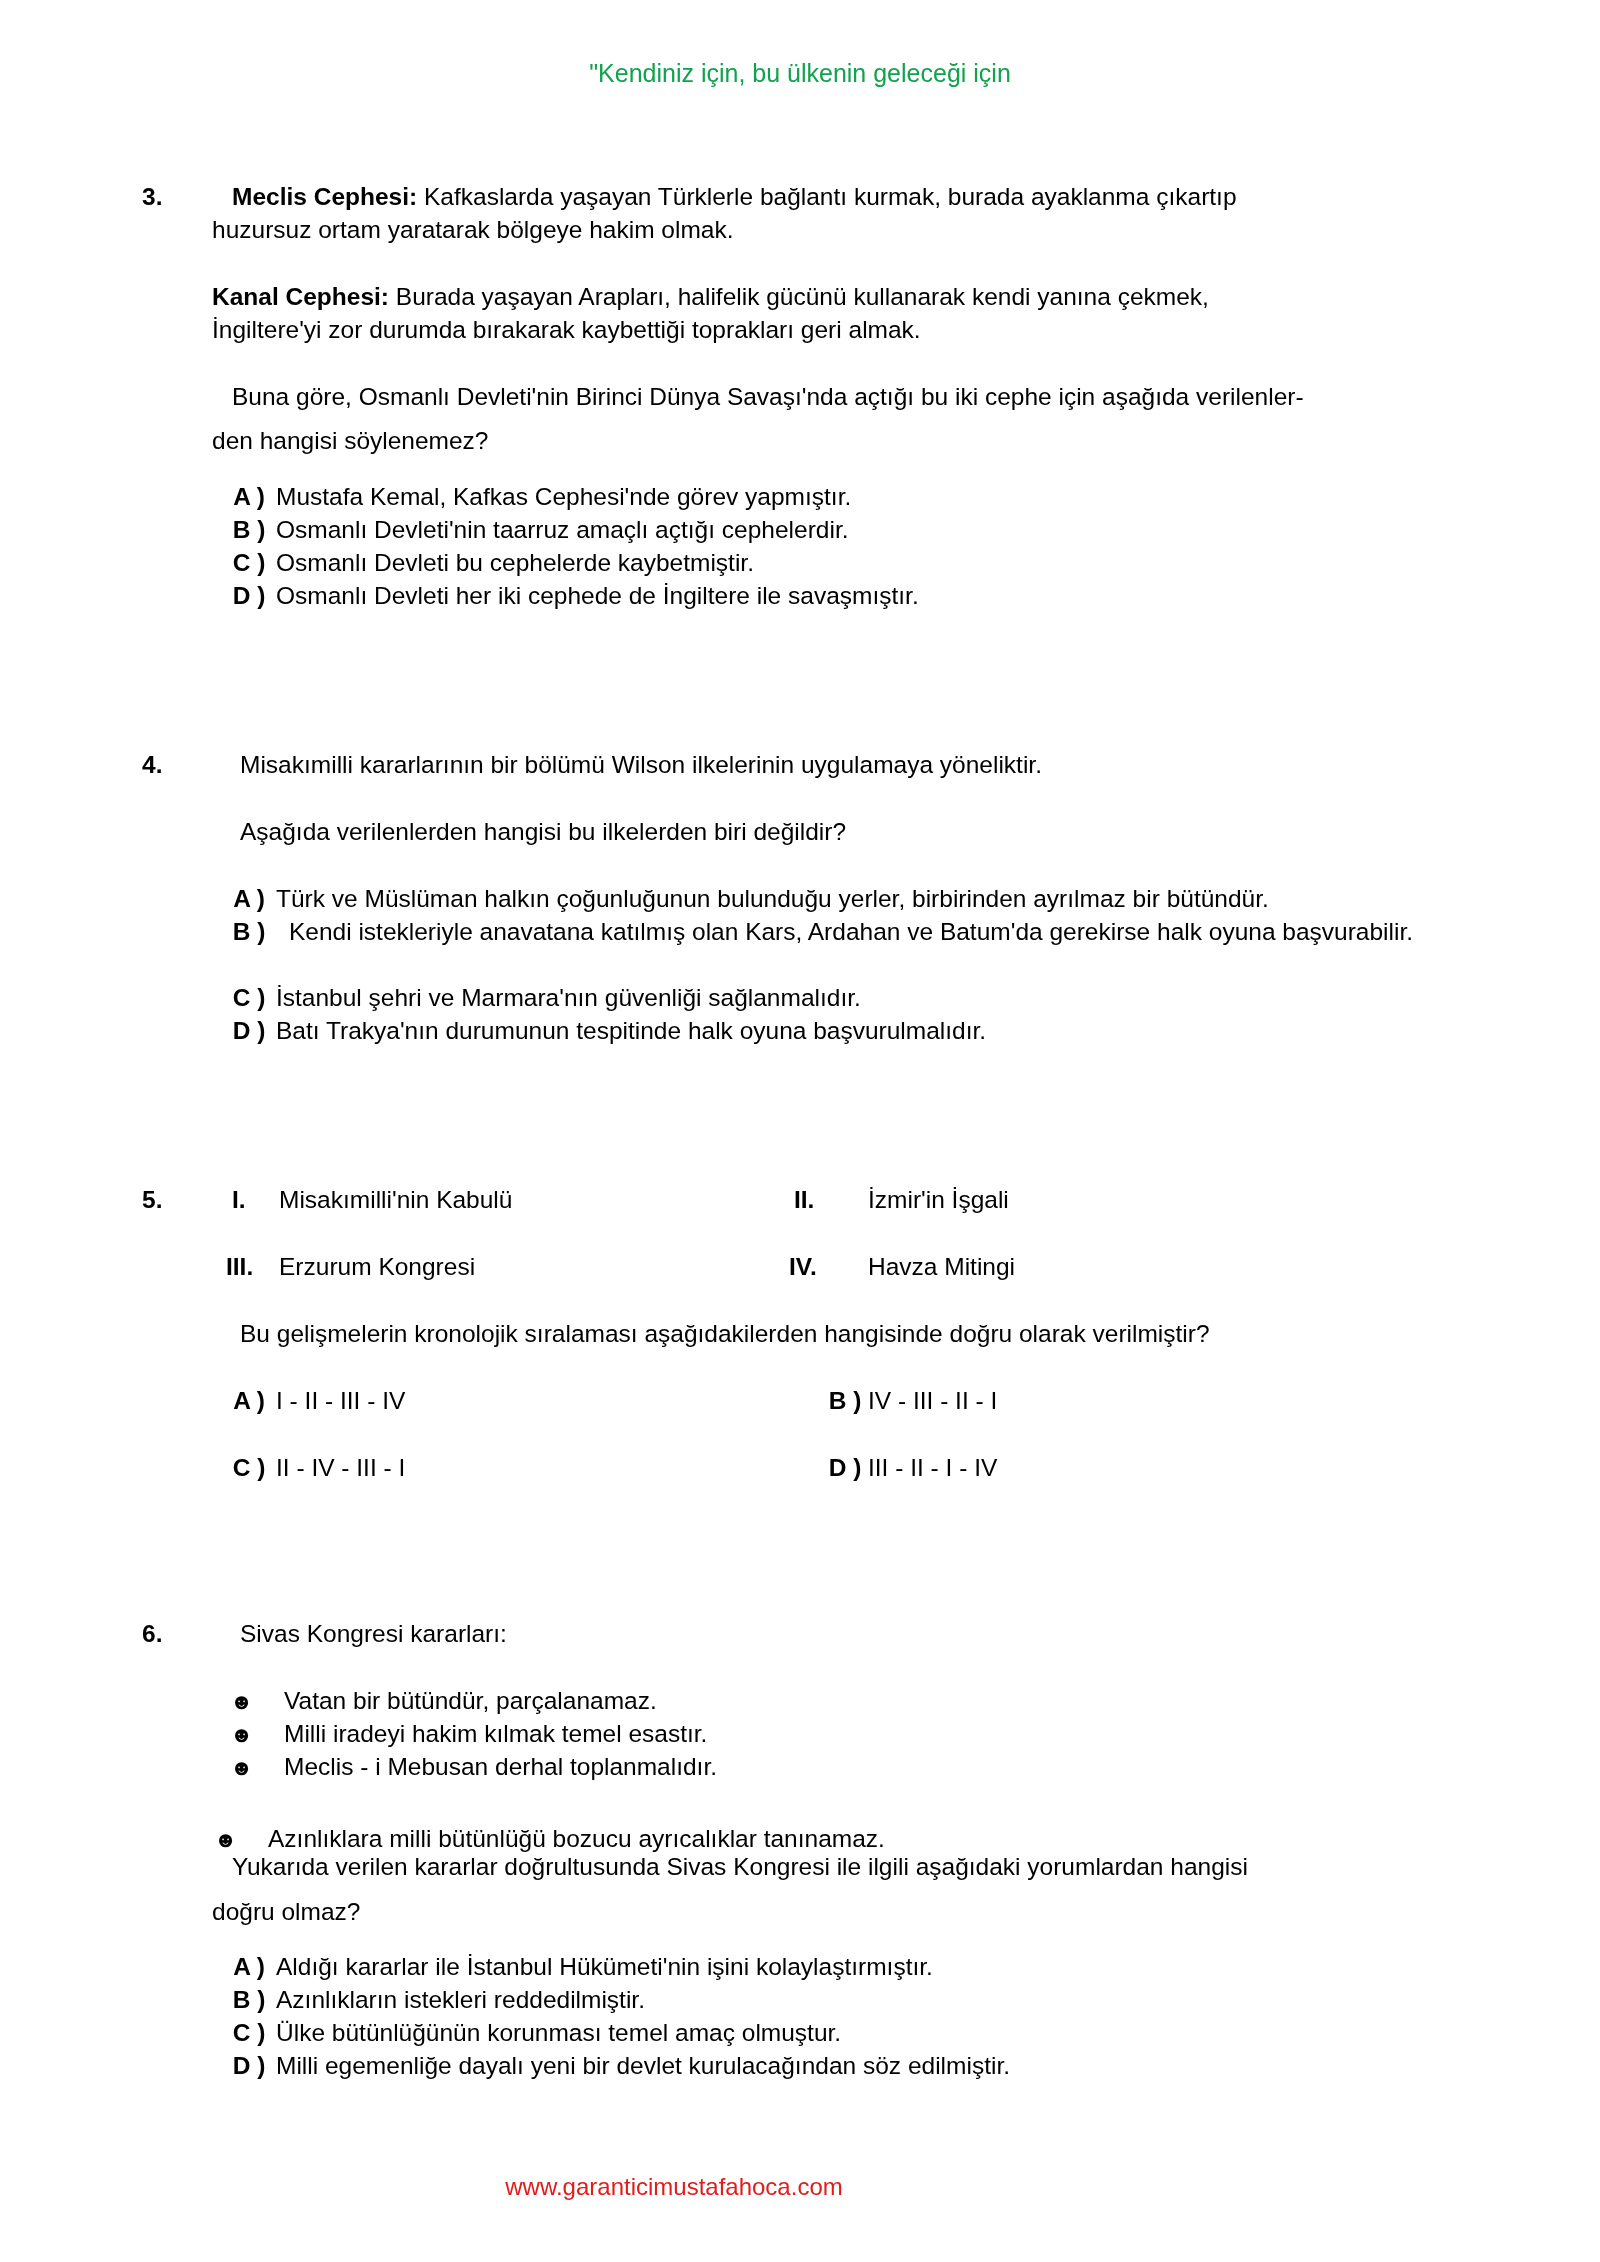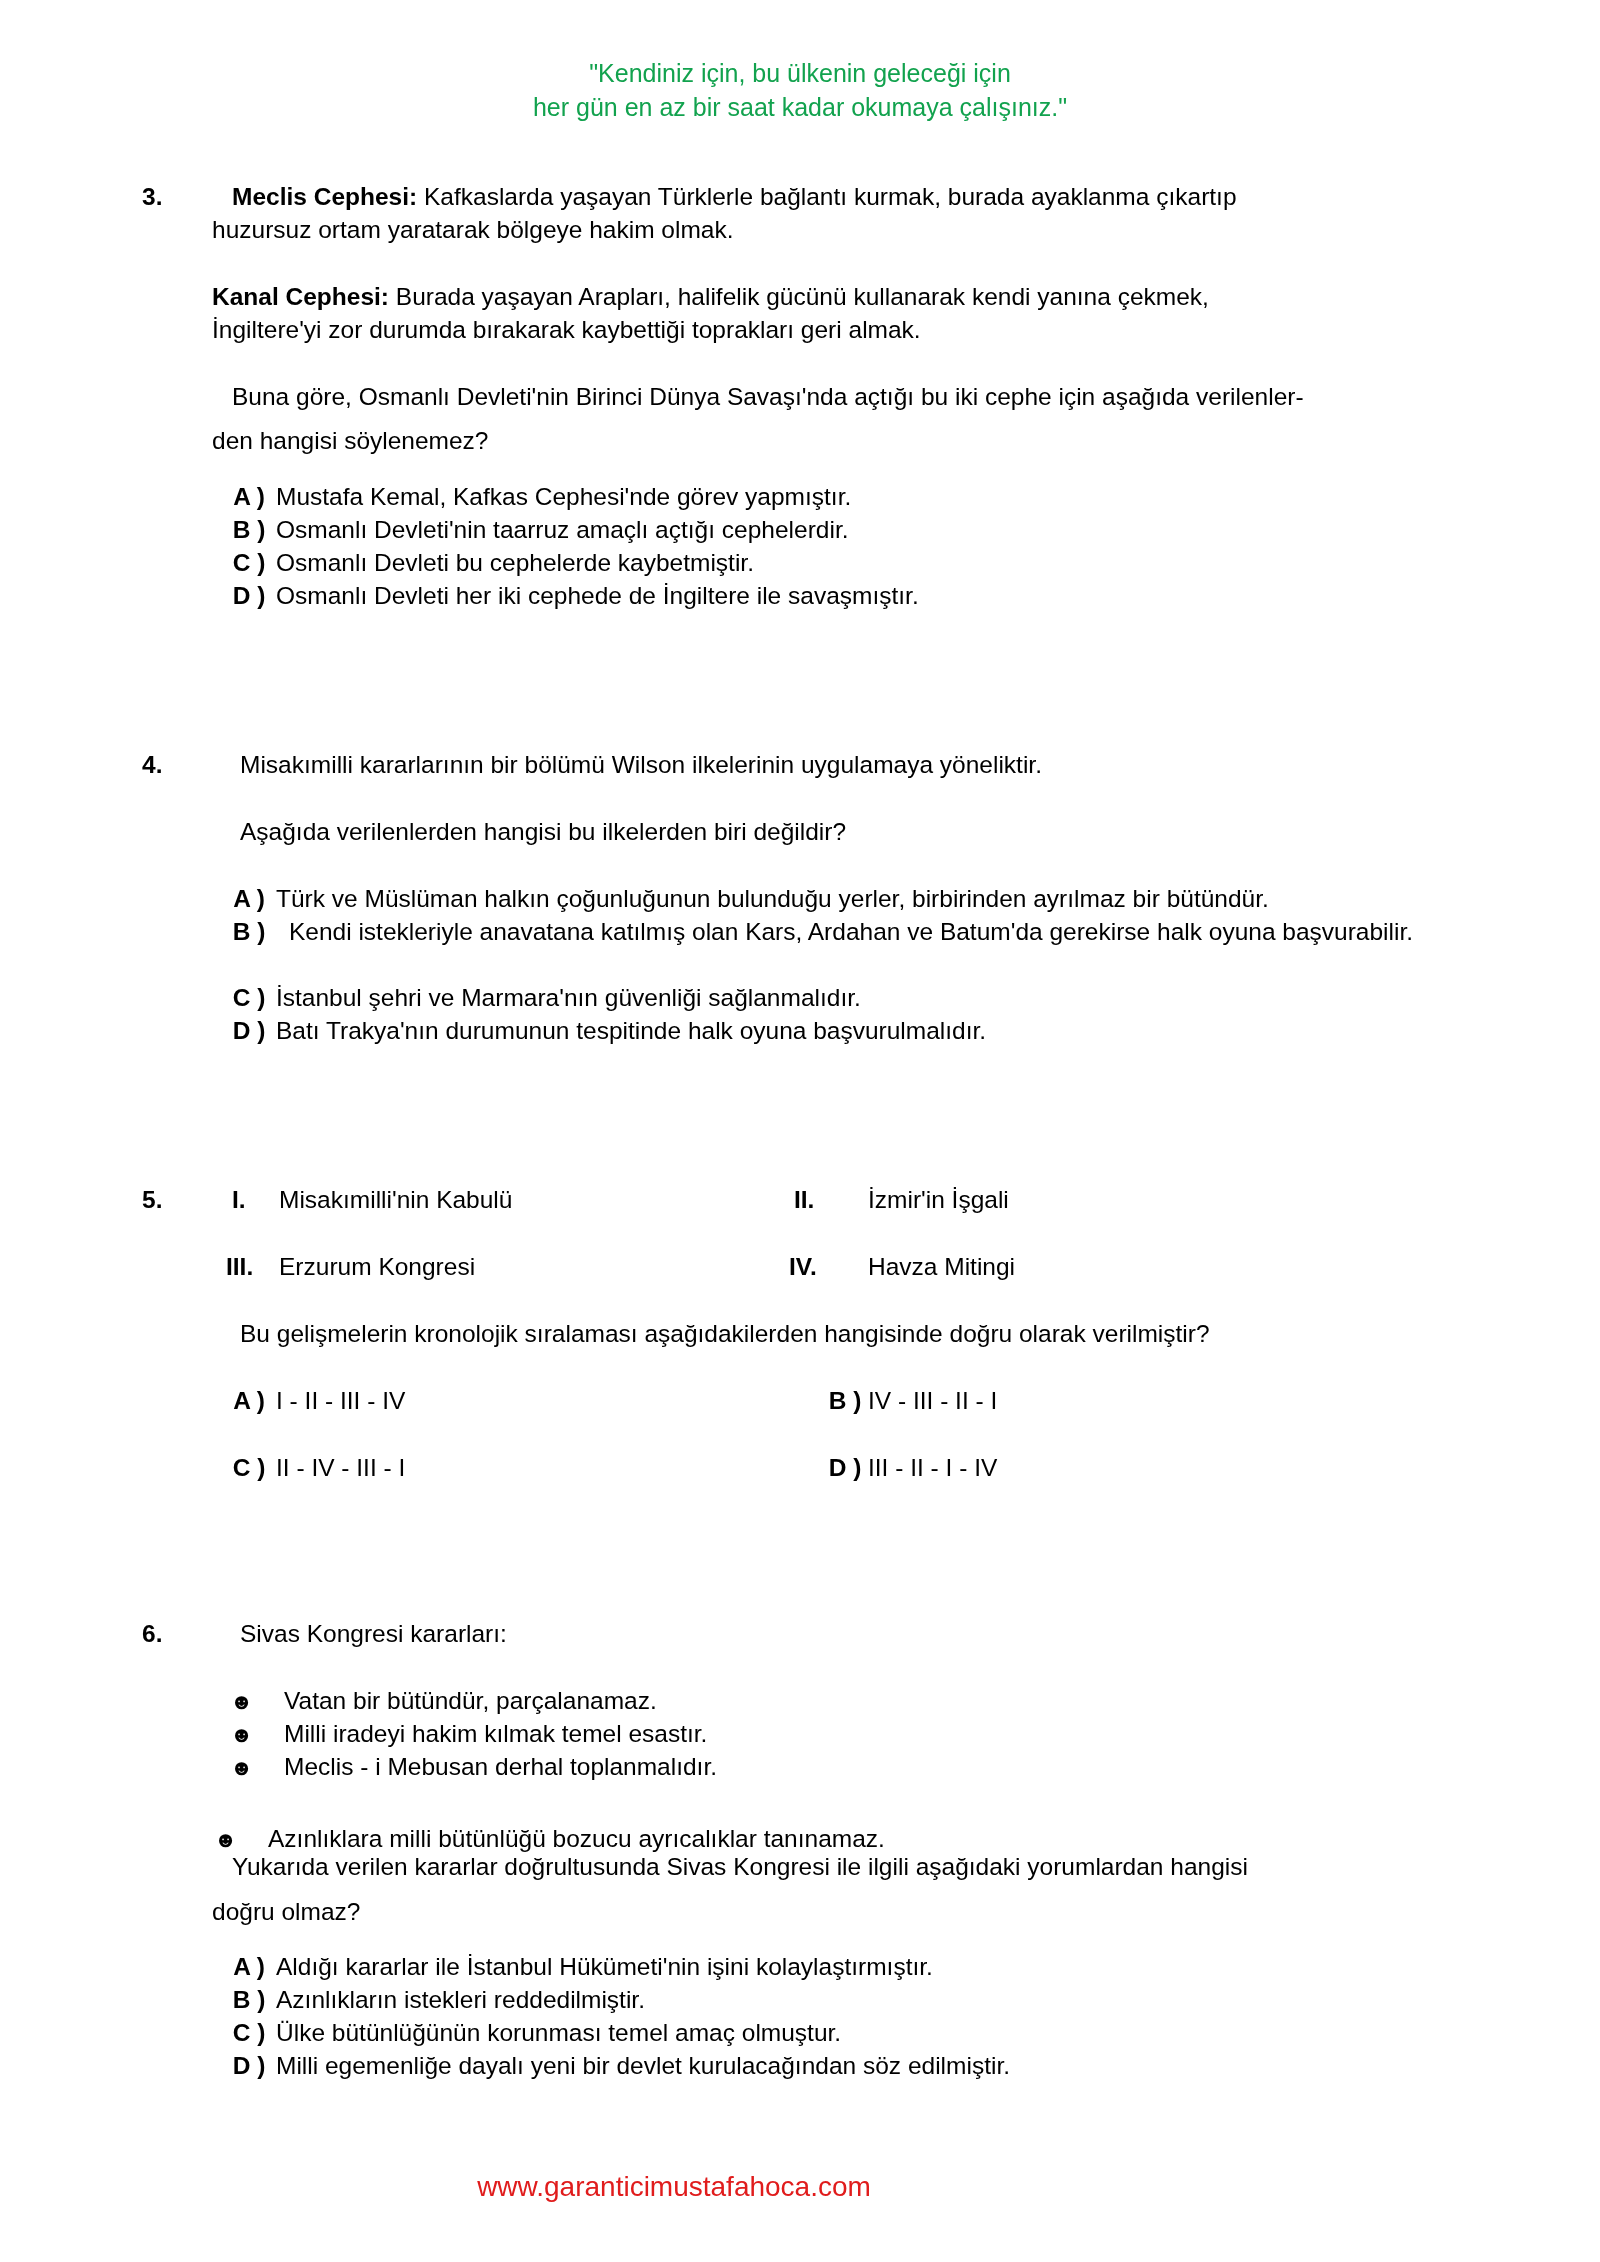--- a/index.html
+++ b/index.html
@@ -8,35 +8,34 @@
       font-family: "Liberation Sans", sans-serif; color: #000;
       font-size: 24.5px; line-height: 33px;
     }
     .abs { position: absolute; white-space: nowrap; }
     .motto {
       position: absolute; left: 0; width: 1600px; top: 56px;
       text-align: center; color: #12a24e; font-size: 25px; line-height: 34px;
     }
     .footer {
       position: absolute; left: 0; width: 1348px; top: 2172px;
-      text-align: center; color: #e01c1c; font-size: 28px; line-height: 30px;
+      text-align: center; color: #e01c1c; font-size: 24px; line-height: 30px;
     }
     .qnum { font-weight: bold; }
     b { font-weight: bold; }
     .optl { font-weight: bold; display: inline-block; width: 54px; }
     .opt { position: absolute; left: 222px; white-space: nowrap; text-align: center; }
     .opt .t { display: inline-block; vertical-align: top; white-space: normal; width: 1180px; }
     .smiley { display: inline-block; width: 54px; font-size: 22px; }
   </style>
 </head>
 <body>
 
 <div class="motto">
   <div>"Kendiniz için, bu ülkenin geleceği için</div>
-  <div>her gün en az bir saat kadar okumaya çalışınız."</div>
 </div>
 
 <div>
   <span class="abs qnum" style="left:142px; top:180px;">3.</span>
   <div class="abs" style="left:232px; top:180px;">
     <b>Meclis Cephesi:</b><span> Kafkaslarda yaşayan Türklerle bağlantı kurmak, burada ayaklanma çıkartıp</span>
   </div>
   <div class="abs" style="left:212px; top:213px;">huzursuz ortam yaratarak bölgeye hakim olmak.</div>
   <div class="abs" style="left:212px; top:280px;">
     <b>Kanal Cephesi:</b><span> Burada yaşayan Arapları, halifelik gücünü kullanarak kendi yanına çekmek,</span>

